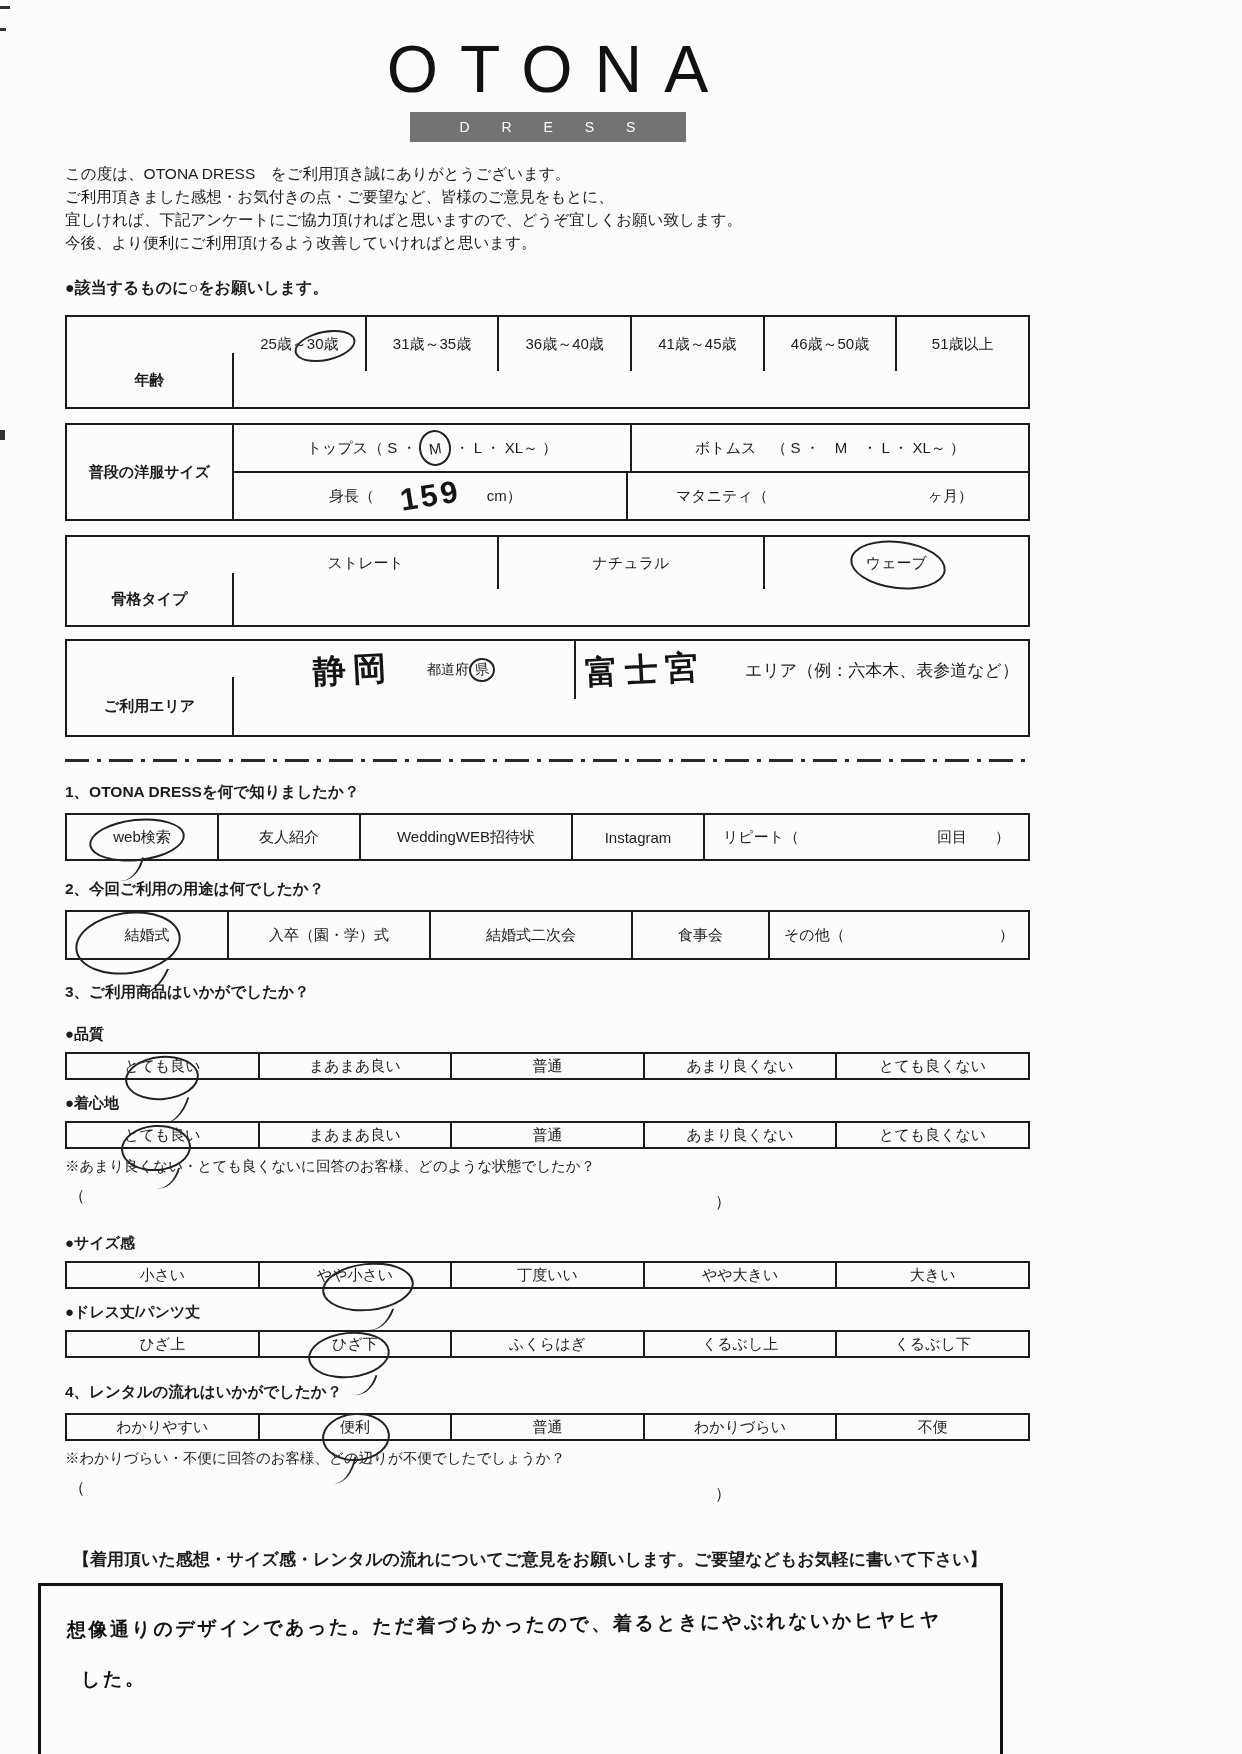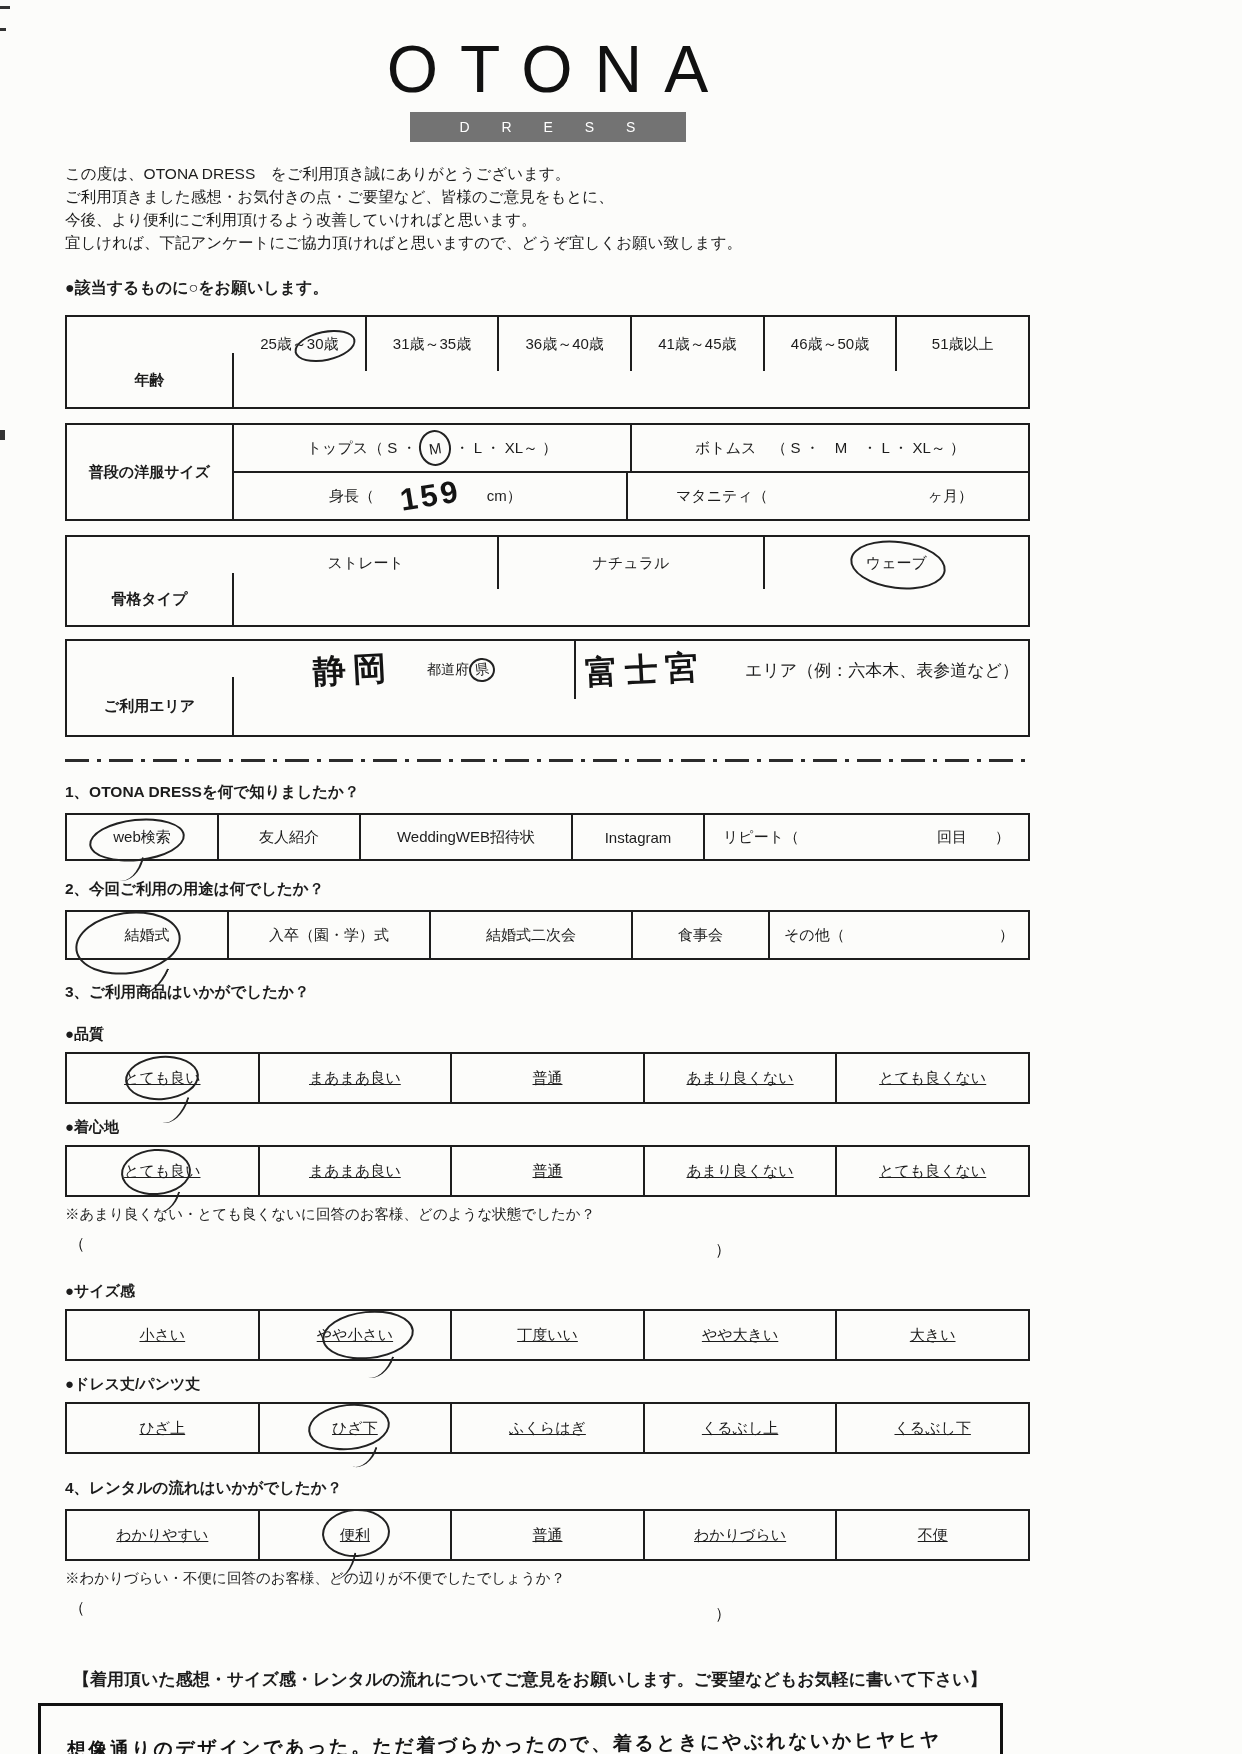--- a/index.html
+++ b/index.html
@@ -19,21 +19,21 @@
   
   .intro{margin-top:20px;font-size:15.5px;line-height:23px;}
   .instruction{margin-top:24px;font-size:16px;font-weight:700;}
 
   
   .tbl{display:flex;border:2.5px solid #1d1d1d;margin-top:10px;background:transparent;}
   .cell{border-right:2px solid #1d1d1d;display:flex;align-items:center;justify-content:center;position:relative;font-size:15px;overflow:visible;}
   .cell:last-child{border-right:none;}
   .cell.hdr{font-weight:700;margin-top:36px;}
   .h54 .cell{height:54px;} .h52 .cell{height:52px;} .h58 .cell{height:58px;}
-  .h46 .cell{height:46px;} .h44 .cell{height:44px;} .h40 .cell{height:48px;text-decoration:underline;}
+  .h46 .cell{height:46px;} .h44 .cell{height:44px;} .h40 .cell{height:24px;}
 
   .w165{width:165px;flex:none;} .flex1{flex:1;}
 
   
   .size-grid{display:flex;border:2.5px solid #1d1d1d;margin-top:14px;}
   .size-hdr{width:165px;flex:none;border-right:2px solid #1d1d1d;display:flex;align-items:center;justify-content:center;font-weight:700;font-size:15px;}
   .size-rows{flex:1;display:flex;flex-direction:column;}
   .size-row{display:flex;height:46px;}
   .size-row + .size-row{border-top:2px solid #1d1d1d;}
   .size-cell{width:50%;display:flex;align-items:center;justify-content:center;border-right:2px solid #1d1d1d;position:relative;font-size:15px;overflow:visible;}
@@ -79,22 +79,22 @@
     <div class="logo-wrap">
       <div class="logo-title">OTONA</div>
       <div class="logo-bar">
         <span>D R E S S</span>
       </div>
     </div>
 
     <div class="intro">
       <div>この度は、OTONA DRESS　をご利用頂き誠にありがとうございます。</div>
       <div>ご利用頂きました感想・お気付きの点・ご要望など、皆様のご意見をもとに、</div>
+      <div>宜しければ、下記アンケートにご協力頂ければと思いますので、どうぞ宜しくお願い致します。</div>
       <div>今後、より便利にご利用頂けるよう改善していければと思います。</div>
-      <div>宜しければ、下記アンケートにご協力頂ければと思いますので、どうぞ宜しくお願い致します。</div>
     </div>
 
     <div class="instruction">●該当するものに○をお願いします。</div>
 
     <div class="tbl h54" style="margin-top:16px;">
       <div class="cell hdr w165">年齢</div>
       <div class="cell flex1">
         <span>25歳～30歳</span>
         <span class="omark" style="width:58px;height:26px;left:60px;top:14px;transform:rotate(-12deg);"></span>
       </div>

